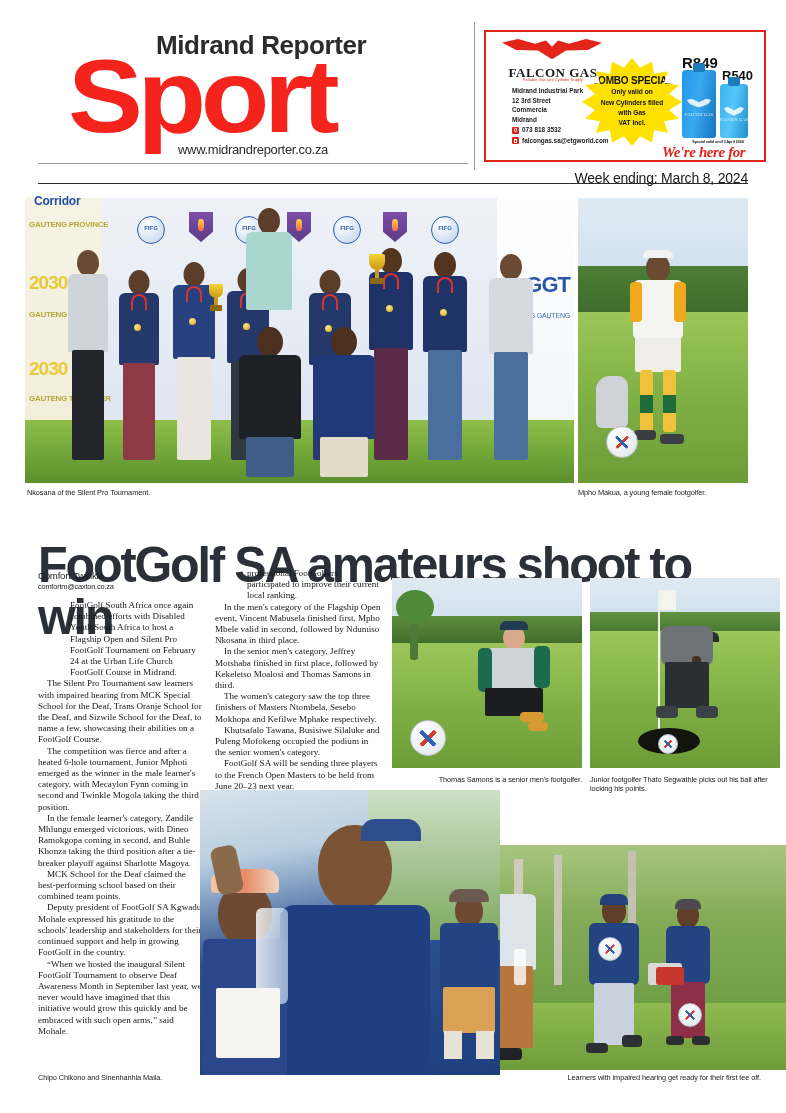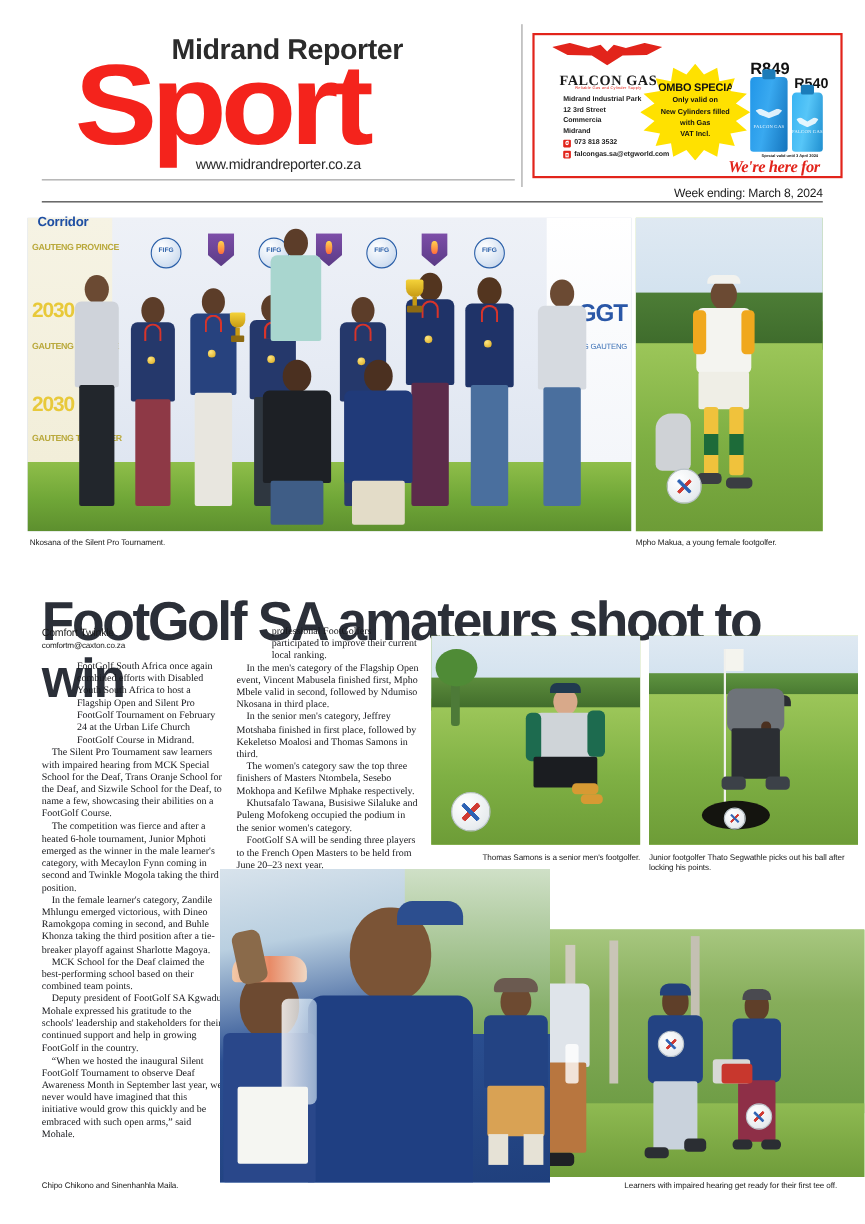--- a/index.html
+++ b/index.html
@@ -95,21 +95,21 @@
   .ad-valid{position:absolute;left:190px;top:108px;width:84px;text-align:center;
     font-family:"Liberation Sans", sans-serif;font-weight:bold;font-size:3.6px;color:#111;}
   .ad-slogan{position:absolute;left:176px;top:112px;
     font-family:"Liberation Serif", serif;font-style:italic;font-weight:bold;
     font-size:15px;color:#e2241b;letter-spacing:-0.4px;}
 
   
   .datebar{position:absolute;left:38px;top:170px;width:710px;height:16px;}
   .datebar .line{position:absolute;left:0;top:13px;width:710px;height:1px;background:#2b2b2b;}
   .datebar .txt{position:absolute;right:0;top:0;
-    font-family:"Liberation Sans", sans-serif;font-size:11px;color:#1a1a1a;letter-spacing:-0.2px;}
+    font-family:"Liberation Sans", sans-serif;font-size:14px;color:#1a1a1a;letter-spacing:-0.2px;}
 
   
   .corridor{
     position:absolute;left:34px;top:194px;z-index:20;
     font-family:"Liberation Sans", sans-serif;font-weight:bold;font-size:12px;
     color:#1f4fa3;letter-spacing:-0.2px;
   }
 
   
   .photo{position:absolute;overflow:hidden;}

